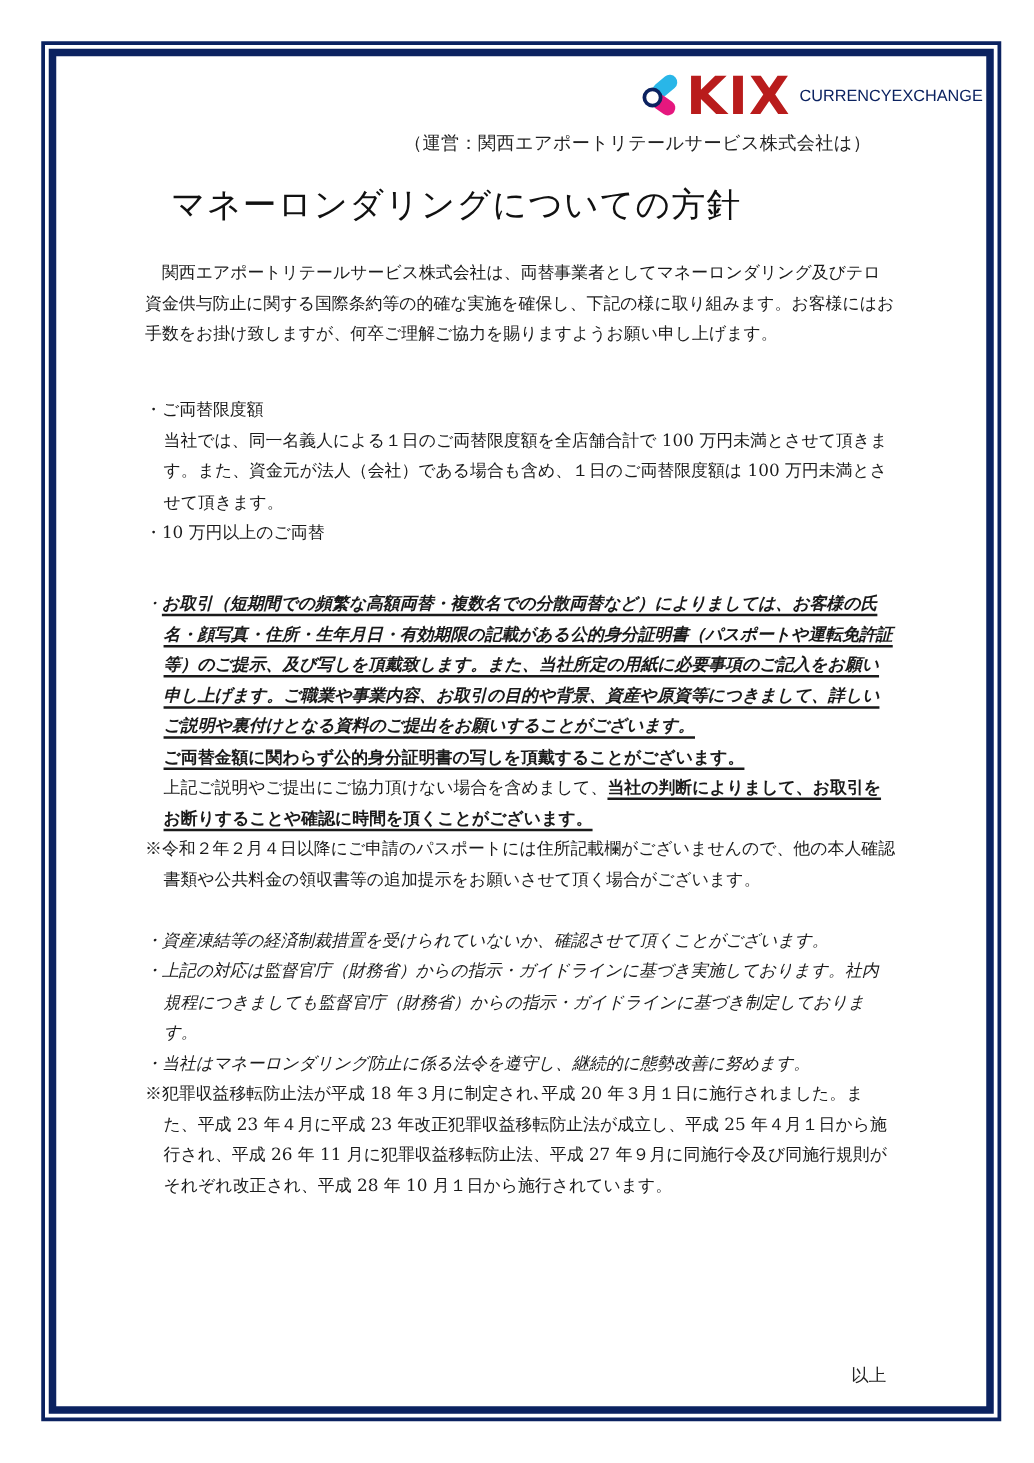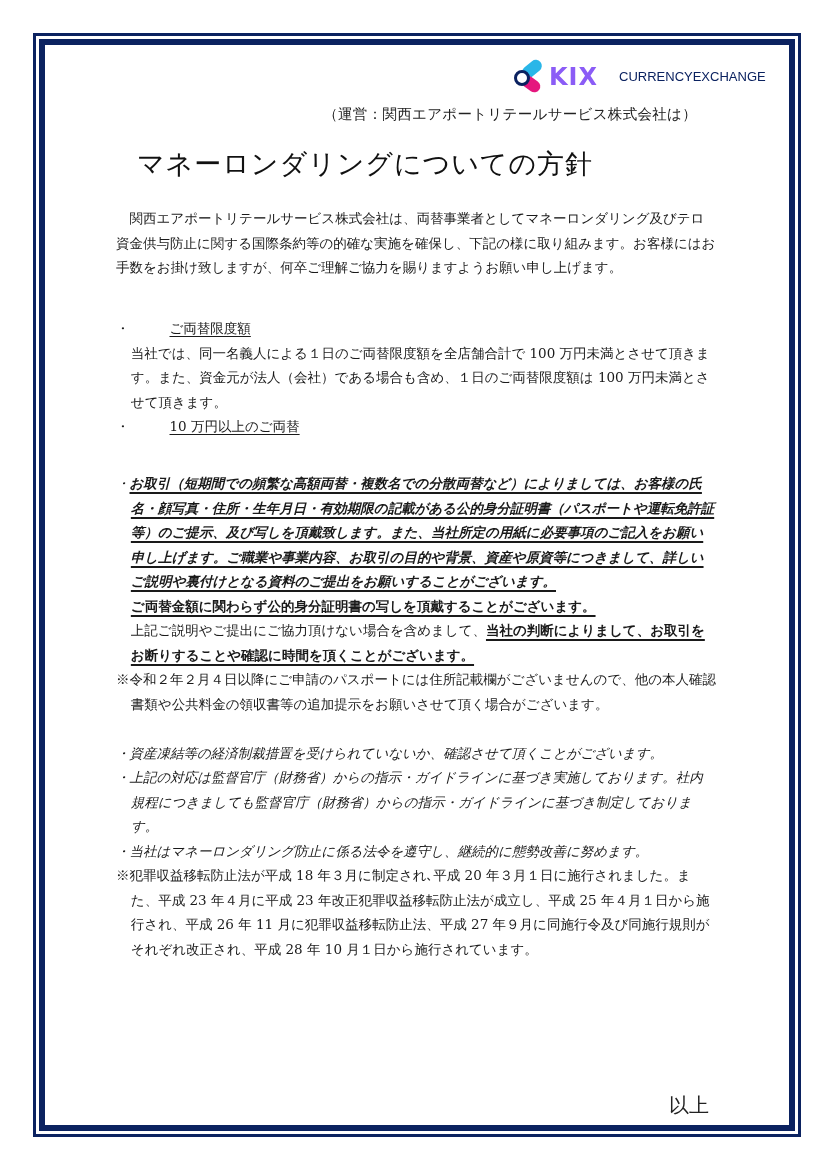--- a/index.html
+++ b/index.html
@@ -67,25 +67,25 @@
       position: absolute;
       left: 1px; top: 9px;
       width: 10px; height: 10px;
       border: 3px solid #0b2260;
       border-radius: 50%;
       background: #fff;
     }
     .logo-kix {
       font-family: "DejaVu Sans", "Liberation Sans", sans-serif;
       font-weight: bold;
-      font-size: 24px;
+      font-size: 42px;
       letter-spacing: 1px;
-      color: #8b5cf6;
+      color: #b91c1c;
       line-height: 34px;
-      margin-right: 21px;
+      margin-right: 7px;
     }
     .logo-sub {
       font-family: "Liberation Sans", "DejaVu Sans", sans-serif;
       font-size: 13px;
       line-height: 14px;
       color: #0b2260;
       display: flex;
     }
     .operator {
       position: absolute;
@@ -113,21 +113,21 @@
       font-size: 13.5px;
       line-height: 24.5px;
       color: #1a1a1a;
     }
     .p { margin: 0; }
     .indent1 { text-indent: 1em; }
     .blank { height: 24.5px; }
     .bullet-head {
       padding-left: 0;
     }
-    .bullet-head .u { text-decoration: underline; text-underline-offset: 3px; margin-left: 40px; }
+    .bullet-head .u { text-underline-offset: 3px; }
     .sub {
       padding-left: 1.1em;
     }
     .bold-u {
       font-weight: bold;
       text-decoration: underline;
       text-underline-offset: 4px;
       text-decoration-thickness: 1.5px;
     }
     .hang {
@@ -136,21 +136,21 @@
       font-style: italic;
     }
     .note {
       padding-left: 1.1em;
       text-indent: -1.1em;
     }
     .closing {
       position: absolute;
       right: 118px;
       top: 1092px;
-      font-size: 20px;
+      font-size: 14px;
       color: #222;
     }
   </style>
 </head>
 <body>
 
 <div class="frame-outer"></div>
 <div class="frame-inner"></div>
 
 <div class="logo">

